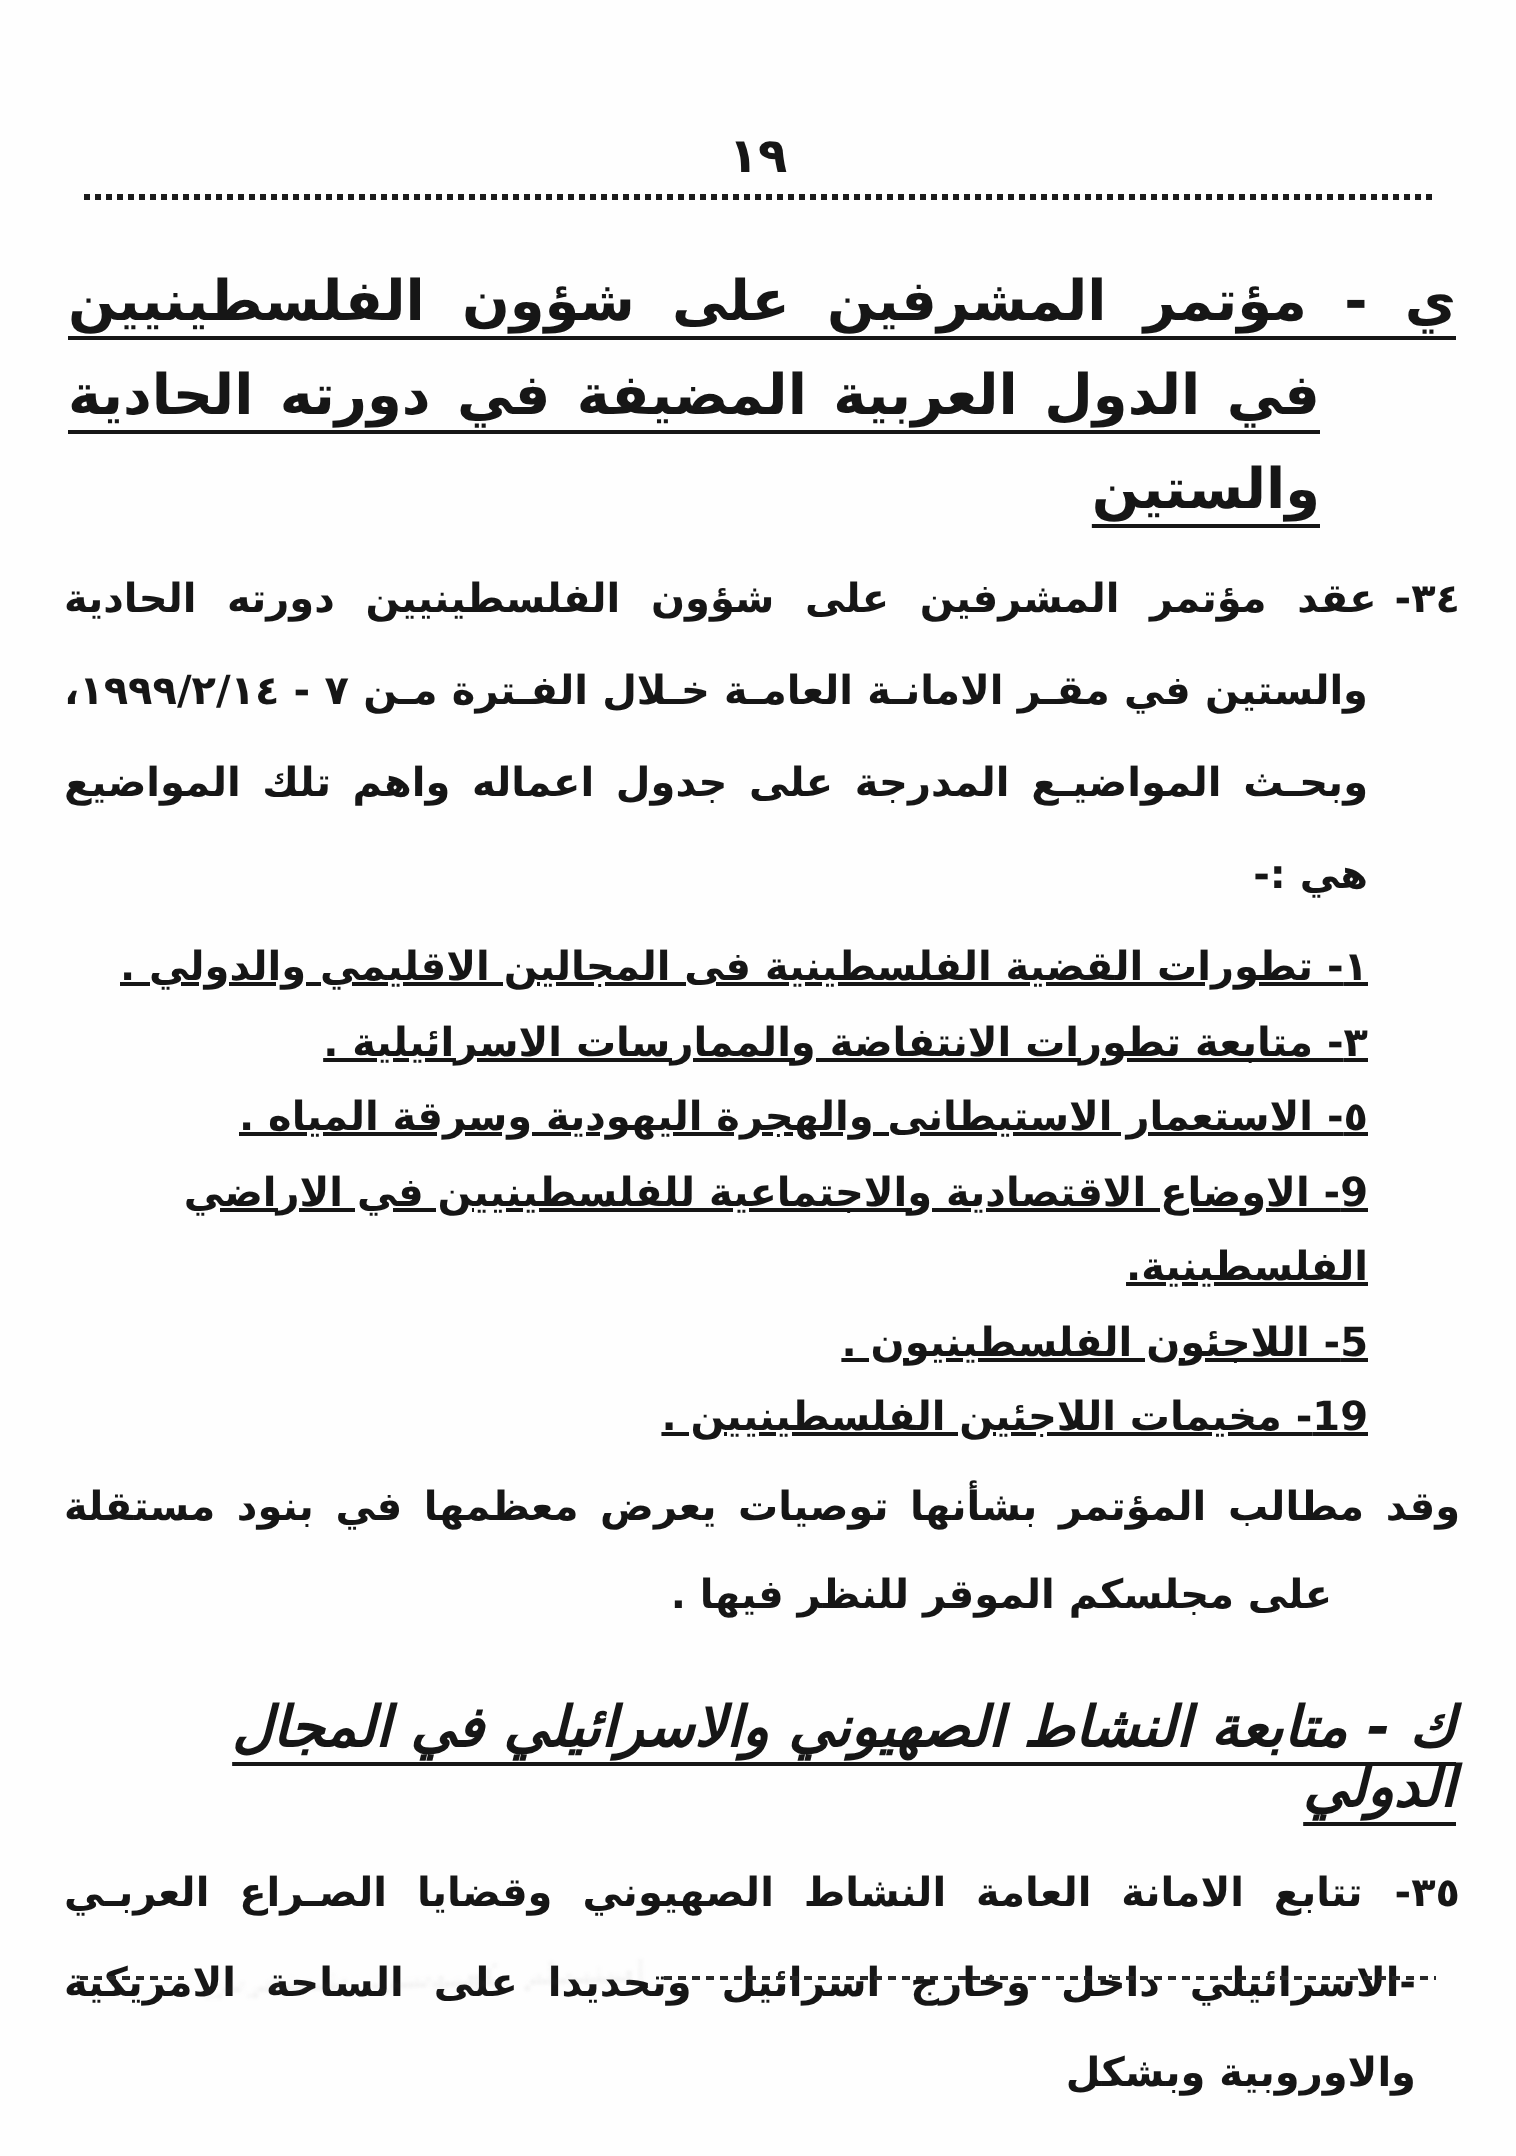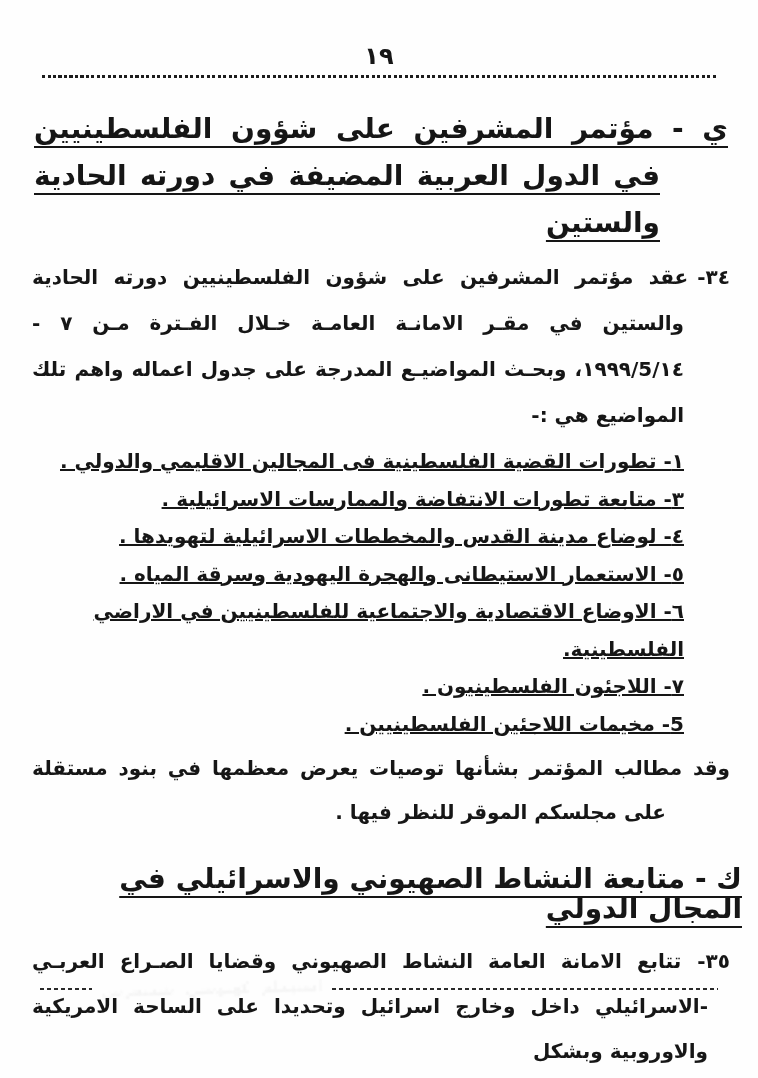--- a/index.html
+++ b/index.html
@@ -13,21 +13,21 @@
     font-weight: 700;
     direction: rtl;
   }
   .page {
     position: relative;
     width: 758px;
     height: 1078px;
     background: #fefefe;
   }
   .page-number {
-    padding-top: 42px;
+    padding-top: 64px;
     text-align: center;
     font-size: 24px;
     letter-spacing: 2px;
   }
   .dotted-rule {
     height: 3px;
     background: repeating-linear-gradient(90deg, #1c1c1c 0 3px, transparent 3px 5.5px);
     margin: 5px 42px 0 42px;
   }
   .heading {
@@ -37,22 +37,23 @@
     text-underline-offset: 8px;
   }
   .heading-j {
     margin: 27px 30px 0 34px;
     line-height: 47px;
     text-align: justify;
     padding-right: 68px;
     text-indent: -68px;
   }
   .heading-k {
-    margin: 30px 16px 0 34px;
+    margin: 30px 30px 0 34px;
     line-height: 30px;
+    font-style: italic;
   }
   .para {
     font-size: 20px;
     text-align: justify;
     margin: 0 28px 0 32px;
   }
   .para-34 {
     margin-top: 8px;
     line-height: 46px;
     padding-right: 46px;
@@ -123,30 +124,29 @@
 <body>
 
 <div class="page">
 
   <div class="page-number">١٩</div>
 
   <div class="dotted-rule"></div>
 
   <p class="heading heading-j">ي - مؤتمر المشرفين على شؤون الفلسطينيين في الدول العربية المضيفة في دورته الحادية والستين</p>
 
-  <p class="para para-34"><span class="num">٣٤-</span><span>عقد مؤتمر المشرفين على شؤون الفلسطينيين دورته الحادية والستين في مقـر الامانـة العامـة خـلال الفـترة مـن ٧ - ١٩٩٩/5/١٤، وبحـث المواضيـع المدرجة على جدول اعماله واهم تلك المواضيع هي :-</span></p>
+  <p class="para para-34"><span class="num">٣٤-</span><span>عقد مؤتمر المشرفين على شؤون الفلسطينيين دورته الحادية والستين في مقـر الامانـة العامـة خـلال الفـترة مـن ٧ - ١٩٩٩/٢/١٤، وبحـث المواضيـع المدرجة على جدول اعماله واهم تلك المواضيع هي :-</span></p>
 
   <ul class="topics">
     <li>١- تطورات القضية الفلسطينية فى المجالين الاقليمي والدولي .</li>
     <li>٣- متابعة تطورات الانتفاضة والممارسات الاسرائيلية .</li>
-    <li>٤- لوضاع مدينة القدس والمخططات الاسرائيلية لتهويدها .</li>
     <li>٥- الاستعمار الاستيطانى والهجرة اليهودية وسرقة المياه .</li>
-    <li>٦- الاوضاع الاقتصادية والاجتماعية للفلسطينيين في الاراضي الفلسطينية.</li>
-    <li>٧- اللاجئون الفلسطينيون .</li>
-    <li>5- مخيمات اللاجئين الفلسطينيين .</li>
+    <li>9- الاوضاع الاقتصادية والاجتماعية للفلسطينيين في الاراضي الفلسطينية.</li>
+    <li>5- اللاجئون الفلسطينيون .</li>
+    <li>19- مخيمات اللاجئين الفلسطينيين .</li>
   </ul>
 
   <p class="para closing">وقد مطالب المؤتمر بشأنها  توصيات يعرض معظمها في بنود مستقلة على مجلسكم الموقر للنظر فيها .</p>
 
   <p class="heading heading-k">ك - متابعة النشاط الصهيوني والاسرائيلي في المجال الدولي</p>
 
   <p class="para para-35"><span class="num">٣٥-</span><span>تتابع الامانة العامة النشاط الصهيوني وقضايا الصـراع العربـي -الاسرائيلي داخل وخارج اسرائيل وتحديدا على الساحة الامريكية والاوروبية وبشكل</span></p>
 
   <div class="footer-row">
     <div class="dash-seg dash-short"></div>

